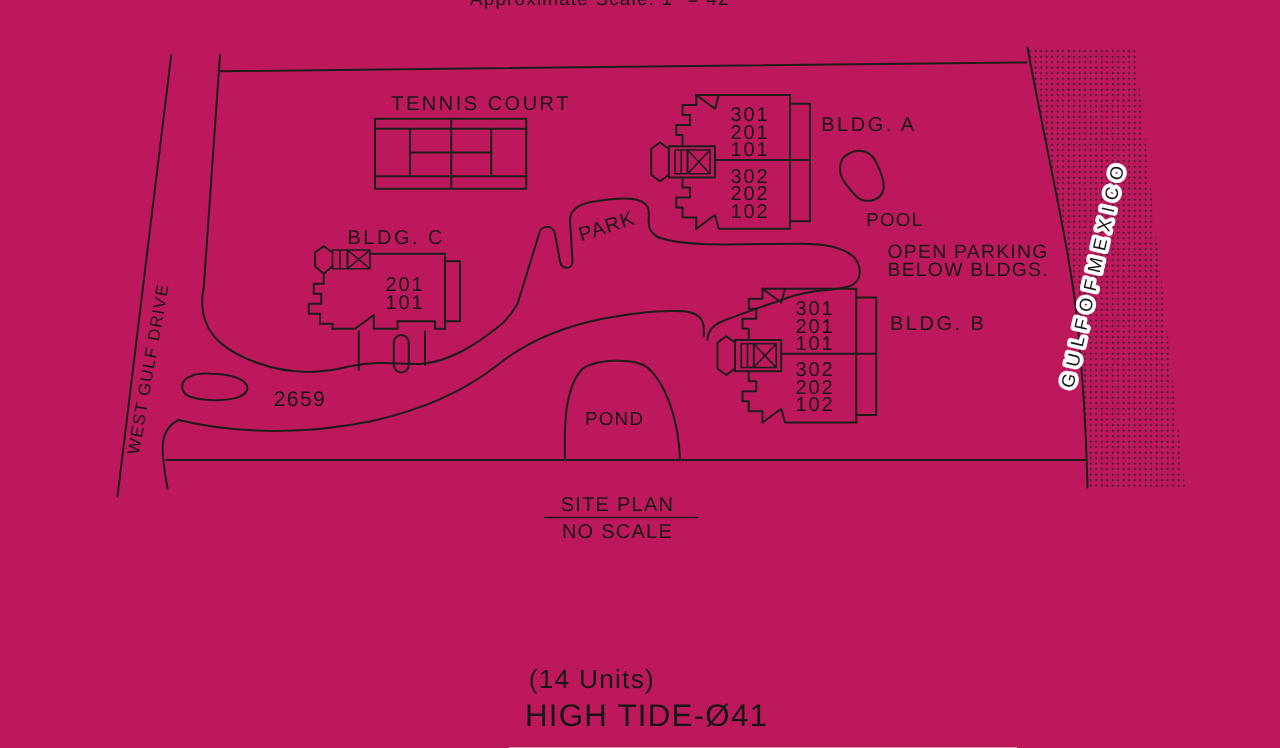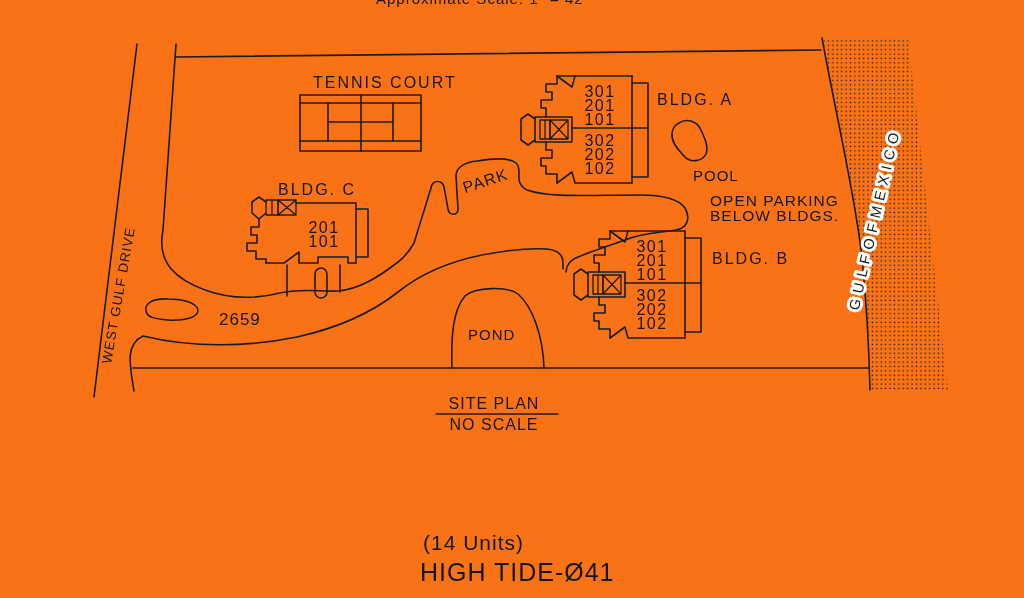--- a/index.html
+++ b/index.html
@@ -1,17 +1,17 @@
 <!DOCTYPE html>
 <html><head>
 <meta charset="utf-8">
 <style>
   html,body{margin:0;padding:0;background:#ffffff;}
   .canvas{
-    position:relative;width:1024px;height:598px;background:#f97316;
+    position:relative;width:1024px;height:598px;background:#be185d;
     overflow:hidden;font-family:"Liberation Sans",sans-serif;
   }
   svg{position:absolute;left:0;top:0;}
   .ln{fill:none;stroke:#1c1c1c;stroke-width:1.6;stroke-linecap:round;stroke-linejoin:round;}
   .ln-thin{fill:none;stroke:#1c1c1c;stroke-width:1.3;stroke-linecap:round;stroke-linejoin:round;}
   .lbl{fill:#161616;font-family:"Liberation Sans","DejaVu Sans",sans-serif;letter-spacing:1px;}
   .lbl-units{font-size:16px;text-anchor:middle;letter-spacing:1.5px;}
   .lbl-bldg{font-size:16px;letter-spacing:2px;}
   .lbl-sm{font-size:15px;}
   .halo{paint-order:stroke;stroke:#ffffff;stroke-width:6px;stroke-linejoin:round;}

